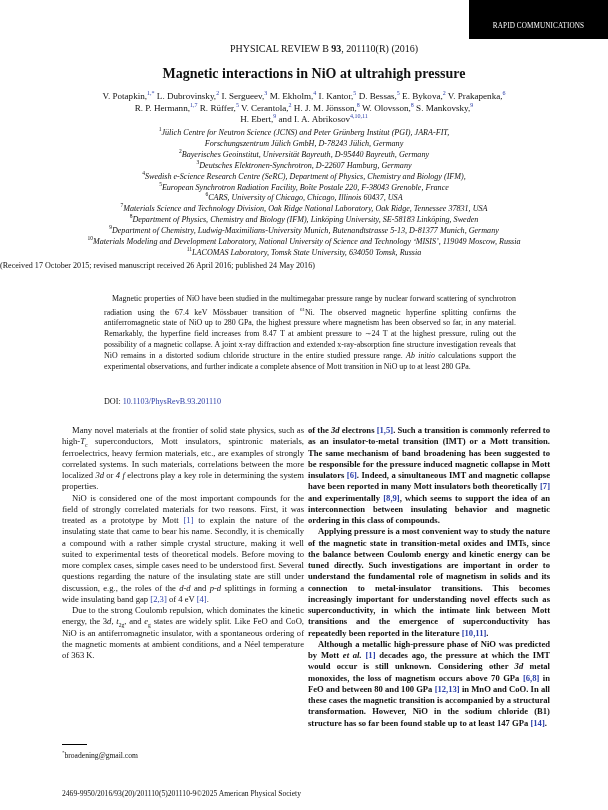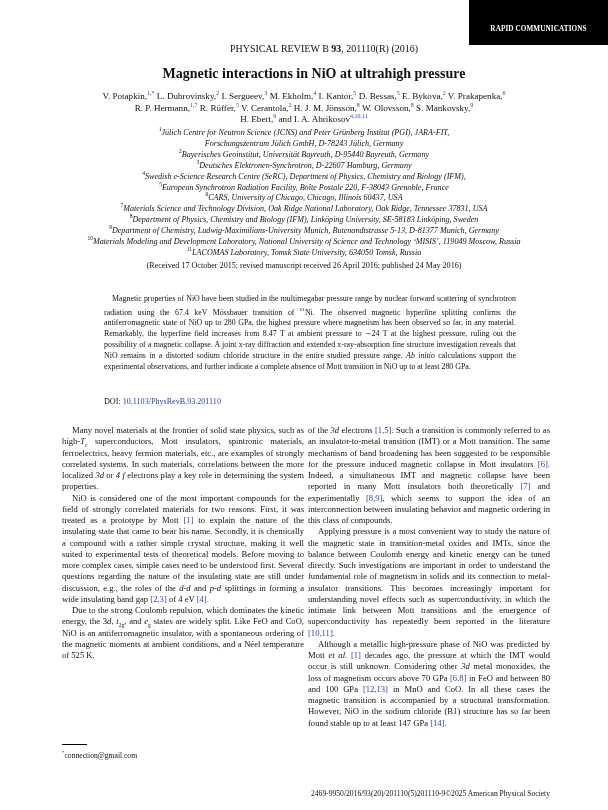--- a/index.html
+++ b/index.html
@@ -1,43 +1,43 @@
 <!DOCTYPE html>
 <html><head>
 <meta charset="utf-8">
 <style>
   html, body { margin:0; padding:0; background:#ffffff; }
   body { width:608px; height:810px; position:relative; overflow:hidden;
          font-family:"Liberation Serif", "DejaVu Serif", serif; color:#111; }
-  .banner { position:absolute; left:469px; top:0; width:139px; height:45px; background:#000;
-            color:#fff; font-size:7.2px; font-weight:bold; letter-spacing:0.1px;
+  .banner { position:absolute; left:469px; top:0; width:139px; height:39px; background:#000;
+            color:#fff; font-size:7.2px; font-weight:normal; letter-spacing:0.1px;
             display:flex; align-items:center; justify-content:center; padding-top:12px; box-sizing:border-box; }
   .journal { position:absolute; top:43px; left:0; width:608px; text-align:center; font-size:10px;padding-left:20px; }
   .journal b { font-weight:bold; }
   .title { position:absolute; top:66px; left:0; width:608px; text-align:center; font-size:14px; font-weight:bold;margin-left:10px; }
   .authors { position:absolute; top:91px; left:40px; width:528px; text-align:center; font-size:9.1px; line-height:11.6px; }
   .authors sup { font-size:6px; color:#2b3ea8; vertical-align:super; line-height:0; }
   .affils { position:absolute; top:128px; left:20px; width:568px; text-align:center; font-size:8.1px; line-height:10.9px; font-style:italic; }
   .affils sup { font-size:5.5px; font-style:normal; vertical-align:super; line-height:0; }
-  .received { position:absolute; top:261px; left:0; width:608px; text-align:center; font-size:8.1px; }
+  .received { position:absolute; top:261px; left:0; width:608px; font-size:8.1px; }
   .abstract { position:absolute; top:294px; left:104px; width:412px; font-size:7.9px; line-height:10.9px; text-align:justify; text-indent:8px; }
   .abstract sup { font-size:5px; }
   .doi { position:absolute; top:397px; left:104px; font-size:8.1px; }
   .doi a { color:#2b3ea8; text-decoration:none;margin-top:20px; }
   .col { position:absolute; top:425px; width:242px; font-size:8.6px; line-height:11.25px; text-align:justify; }
   .col p { margin:0; text-indent:10px; }
   .col p.noindent { text-indent:0; }
   .left { left:62px; }
-  .right { left:308px; }
+  .right { left:308px;font-weight:bold; }
   .cite { color:#2b3ea8; }
   sub { font-size:5.6px; vertical-align:sub; line-height:0; }
   .fnrule { position:absolute; left:62px; top:744px; width:25px; height:0; border-top:0.8px solid #000; }
   .footnote { position:absolute; left:62px; top:750px; font-size:7.6px; }
   .footnote sup { font-size:5px; }
-  .footer { position:absolute; top:789px; left:62px; width:488px; font-size:7.6px; display:flex; justify-content:flex-end; }
+  .footer { position:absolute; top:789px; left:62px; width:488px; font-size:7.6px; display:flex; justify-content:flex-start; }
 </style>
 </head>
 <body>
 
 <div class="banner">
     <span>RAPID COMMUNICATIONS</span>
   </div>
 
 <div class="journal"><span>PHYSICAL REVIEW B</span> <b>93</b><span>, 201110(R) (2016)</span></div>
 
@@ -62,29 +62,29 @@
 
 <div class="received">(Received 17 October 2015; revised manuscript received 26 April 2016; published 24 May 2016)</div>
 
 <div class="abstract"><span>Magnetic properties of NiO have been studied in the multimegabar pressure range by nuclear forward scattering of synchrotron radiation using the 67.4 keV Mössbauer transition of </span><sup>61</sup><span>Ni. The observed magnetic hyperfine splitting confirms the antiferromagnetic state of NiO up to 280 GPa, the highest pressure where magnetism has been observed so far, in any material. Remarkably, the hyperfine field increases from 8.47 T at ambient pressure to ∼24 T at the highest pressure, ruling out the possibility of a magnetic collapse. A joint x-ray diffraction and extended x-ray-absorption fine structure investigation reveals that NiO remains in a distorted sodium chloride structure in the entire studied pressure range. </span><i>Ab initio</i><span> calculations support the experimental observations, and further indicate a complete absence of Mott transition in NiO up to at least 280 GPa.</span></div>
 
 <div class="doi"><span>DOI: </span><a>10.1103/PhysRevB.93.201110</a></div>
 
 <div class="col left">
   <p><span>Many novel materials at the frontier of solid state physics, such as high-</span><i>T</i><sub>c</sub><span> superconductors, Mott insulators, spintronic materials, ferroelectrics, heavy fermion materials, etc., are examples of strongly correlated systems. In such materials, correlations between the more localized </span><i>3d</i><span> or </span><i>4 f</i><span> electrons play a key role in determining the system properties.</span></p>
   <p><span>NiO is considered one of the most important compounds for the field of strongly correlated materials for two reasons. First, it was treated as a prototype by Mott </span><span class="cite">[1]</span><span> to explain the nature of the insulating state that came to bear his name. Secondly, it is chemically a compound with a rather simple crystal structure, making it well suited to experimental tests of theoretical models. Before moving to more complex cases, simple cases need to be understood first. Several questions regarding the nature of the insulating state are still under discussion, e.g., the roles of the </span><i>d-d</i><span> and </span><i>p-d</i><span> splittings in forming a wide insulating band gap </span><span class="cite">[2,3]</span><span> of 4 eV </span><span class="cite">[4]</span><span>.</span></p>
-  <p><span>Due to the strong Coulomb repulsion, which dominates the kinetic energy, the 3</span><i>d</i><span>, </span><i>t</i><sub>2g</sub><span>, and </span><i>e</i><sub>g</sub><span> states are widely split. Like FeO and CoO, NiO is an antiferromagnetic insulator, with a spontaneous ordering of the magnetic moments at ambient conditions, and a Néel temperature of 525 K.</span></p>
+  <p><span>Due to the strong Coulomb repulsion, which dominates the kinetic energy, the 3</span><i>d</i><span>, </span><i>t</i><sub>2g</sub><span>, and </span><i>e</i><sub>g</sub><span> states are widely split. Like FeO and CoO, NiO is an antiferromagnetic insulator, with a spontaneous ordering of the magnetic moments at ambient conditions, and a Néel temperature of 363 K.</span></p>
 </div>
 
 <div class="col right">
   <p class="noindent"><span>of the </span><i>3d</i><span> electrons </span><span class="cite">[1,5]</span><span>. Such a transition is commonly referred to as an insulator-to-metal transition (IMT) or a Mott transition. The same mechanism of band broadening has been suggested to be responsible for the pressure induced magnetic collapse in Mott insulators </span><span class="cite">[6]</span><span>. Indeed, a simultaneous IMT and magnetic collapse have been reported in many Mott insulators both theoretically </span><span class="cite">[7]</span><span> and experimentally </span><span class="cite">[8,9]</span><span>, which seems to support the idea of an interconnection between insulating behavior and magnetic ordering in this class of compounds.</span></p>
   <p><span>Applying pressure is a most convenient way to study the nature of the magnetic state in transition-metal oxides and IMTs, since the balance between Coulomb energy and kinetic energy can be tuned directly. Such investigations are important in order to understand the fundamental role of magnetism in solids and its connection to metal-insulator transitions. This becomes increasingly important for understanding novel effects such as superconductivity, in which the intimate link between Mott transitions and the emergence of superconductivity has repeatedly been reported in the literature </span><span class="cite">[10,11]</span><span>.</span></p>
   <p><span>Although a metallic high-pressure phase of NiO was predicted by Mott </span><i>et al.</i><span> </span><span class="cite">[1]</span><span> decades ago, the pressure at which the IMT would occur is still unknown. Considering other </span><i>3d</i><span> metal monoxides, the loss of magnetism occurs above 70 GPa </span><span class="cite">[6,8]</span><span> in FeO and between 80 and 100 GPa </span><span class="cite">[12,13]</span><span> in MnO and CoO. In all these cases the magnetic transition is accompanied by a structural transformation. However, NiO in the sodium chloride (B1) structure has so far been found stable up to at least 147 GPa </span><span class="cite">[14]</span><span>.</span></p>
 </div>
 
 <div class="fnrule"></div>
-<div class="footnote"><sup>*</sup><span>connection@gmail.com</span></div>
+<div class="footnote"><sup>*</sup><span>broadening@gmail.com</span></div>
 
 <div class="footer">
   <span>2469-9950/2016/93(20)/201110(5)</span>
   <span>201110-9</span>
   <span>©2025 American Physical Society</span>
 </div>
 
 </body></html>

